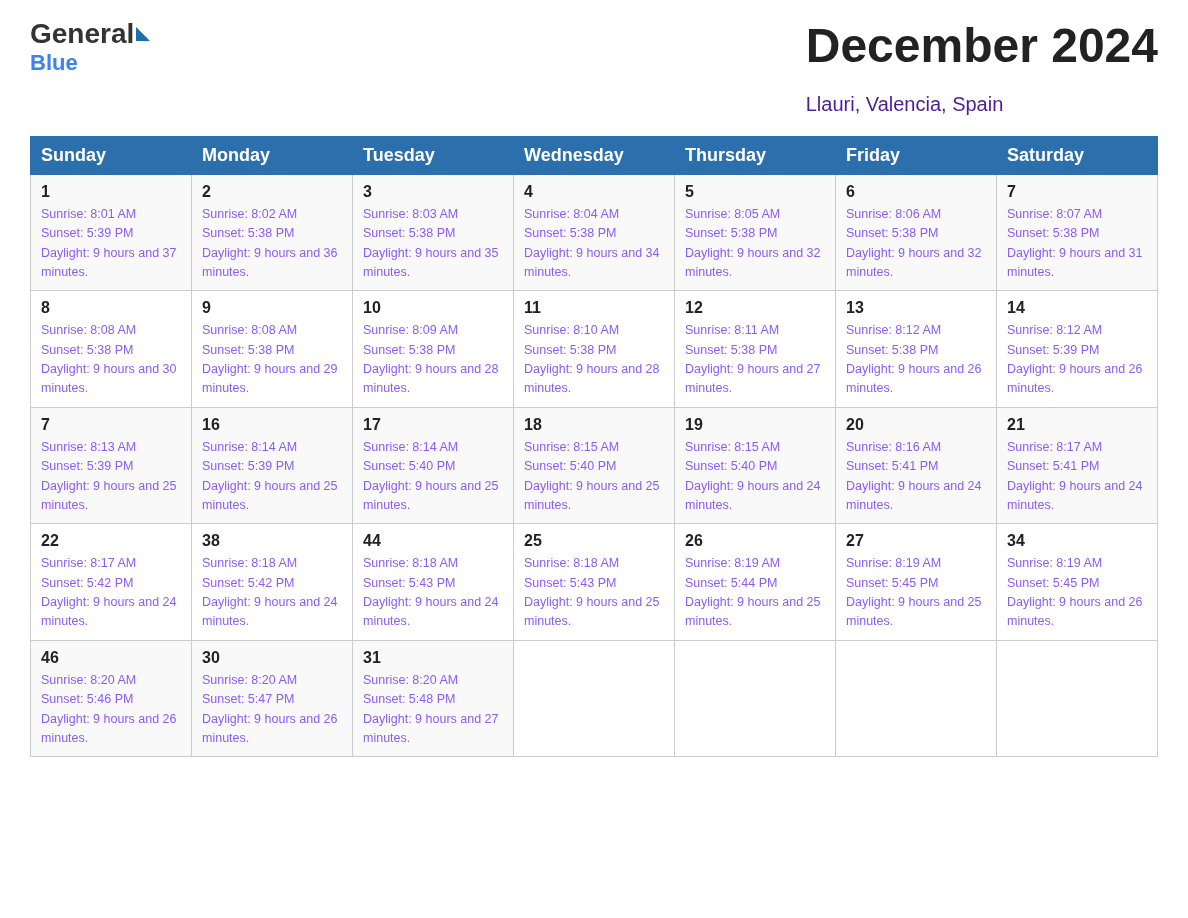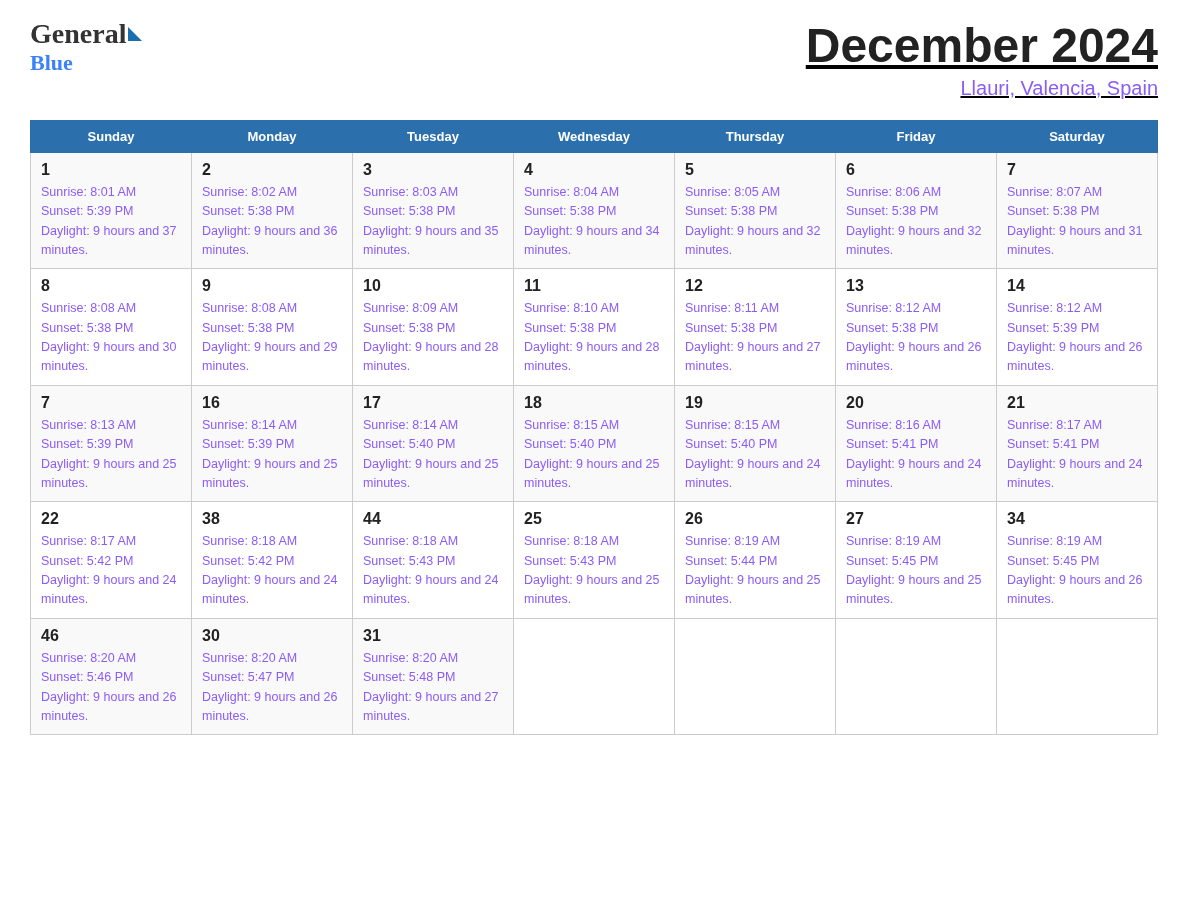--- a/index.html
+++ b/index.html
@@ -34,55 +34,52 @@
     }
     .logo-word-blue {
       font-size: 22px;
       font-weight: bold;
       color: #3b82f6;
       margin-top: 2px;
     }
     .logo-wrapper {
       display: flex;
       flex-direction: column;
-      font-family: Liberation Serif, serif;
     }
     .logo-top-row {
       display: flex;
       align-items: center;
     }
     .title-section {
-      text-align: right;
-      text-decoration: underline;
     }
     .page-title {
       font-size: 48px;
       font-weight: bold;
       color: #222;
       line-height: 1.1;
     }
     .subtitle {
       font-size: 20px;
-      color: #8b5cf6;
-      margin-top: 4px;
+      color: #4c1d95;
+      margin-top: 20px;
     }
     table {
       width: 100%;
       border-collapse: collapse;
       table-layout: fixed;
     }
     thead tr {
       background: #2c6fad;
     }
     thead th {
       color: #fff;
-      font-size: 13px;
+      font-size: 18px;
       font-weight: bold;
       padding: 8px 10px;
-      text-align: center;
+      text-align: left;
       border: 1px solid #2c6fad;
     }
     tbody td {
       vertical-align: top;
       padding: 8px 10px;
       border: 1px solid #ccc;
       font-size: 13px;
       color: #333;
       height: 105px;
     }

